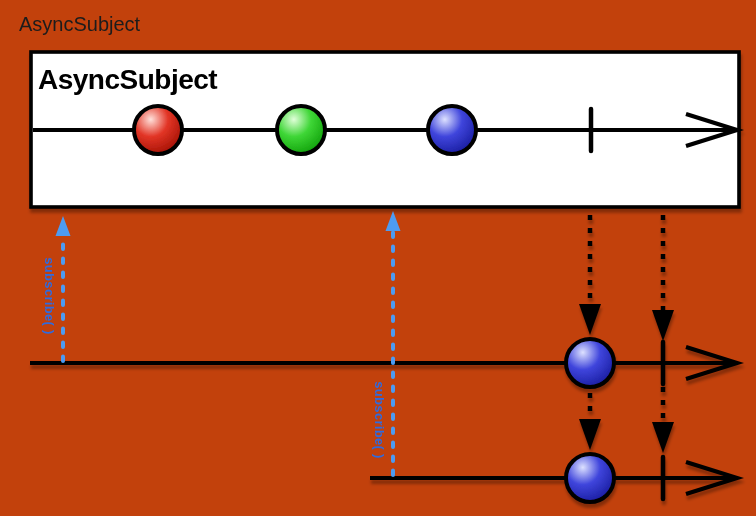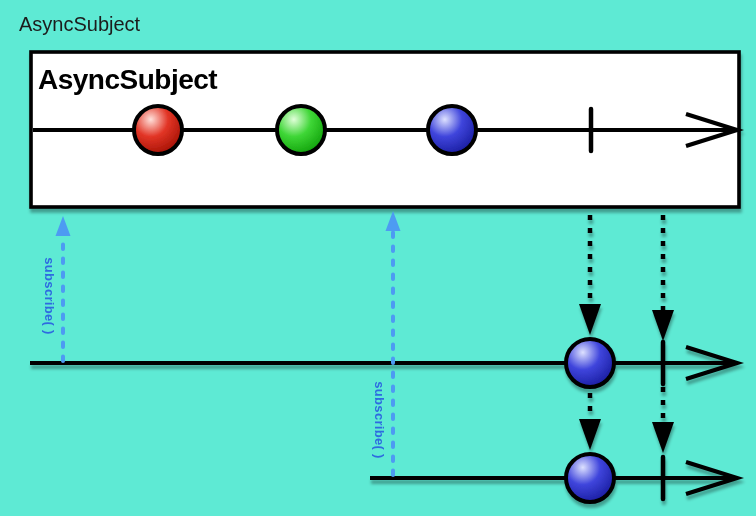--- a/index.html
+++ b/index.html
@@ -1,20 +1,20 @@
 <!DOCTYPE html>
 <html><head>
 <meta charset="utf-8">
 <style>
   html, body { margin: 0; padding: 0; background: #ffffff; }
   .stage {
     position: relative;
     width: 756px;
     height: 516px;
-    background: #5eead4;
+    background: #c2410c;
     overflow: hidden;
     font-family: "Liberation Sans", sans-serif;
   }
   .page-title {
     font-family: "Liberation Sans", sans-serif;
     font-size: 20px;
     font-weight: 400;
     fill: #1c1c1c;
   }
   .box-label {

